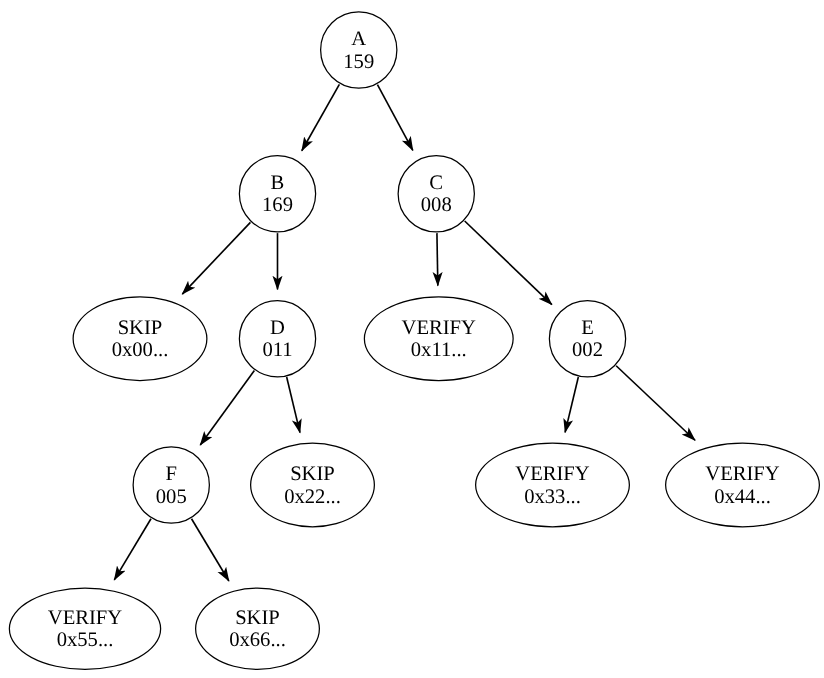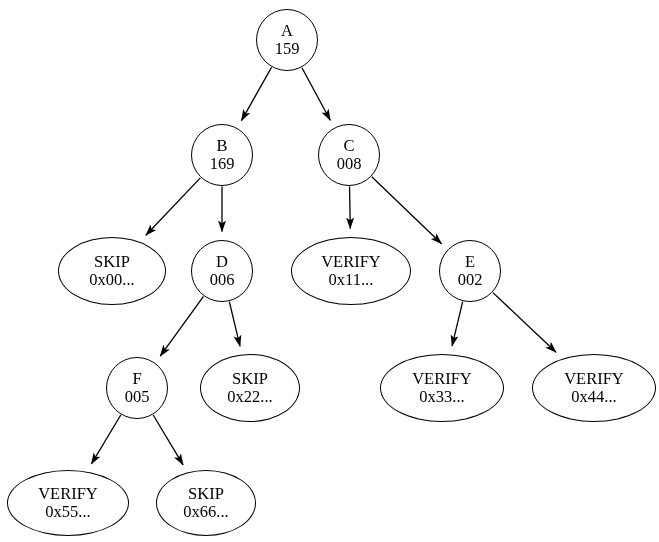--- a/index.html
+++ b/index.html
@@ -80,21 +80,21 @@
       <div class="node" style="left: 318px; top: 124px; width: 62px; height: 62px;">
         <span class="l1">C</span>
         <span class="l2">008</span>
       </div>
       <div class="node" style="left: 58px; top: 237px; width: 108px; height: 68px;">
         <span class="l1">SKIP</span>
         <span class="l2">0x00...</span>
       </div>
       <div class="node" style="left: 191px; top: 240px; width: 62px; height: 62px;">
         <span class="l1">D</span>
-        <span class="l2">006</span>
+        <span class="l2">011</span>
       </div>
       <div class="node" style="left: 291px; top: 237px; width: 120px; height: 68px;">
         <span class="l1">VERIFY</span>
         <span class="l2">0x11...</span>
       </div>
       <div class="node" style="left: 439px; top: 240px; width: 62px; height: 62px;">
         <span class="l1">E</span>
         <span class="l2">002</span>
       </div>
       <div class="node" style="left: 106px; top: 357px; width: 62px; height: 62px;">

